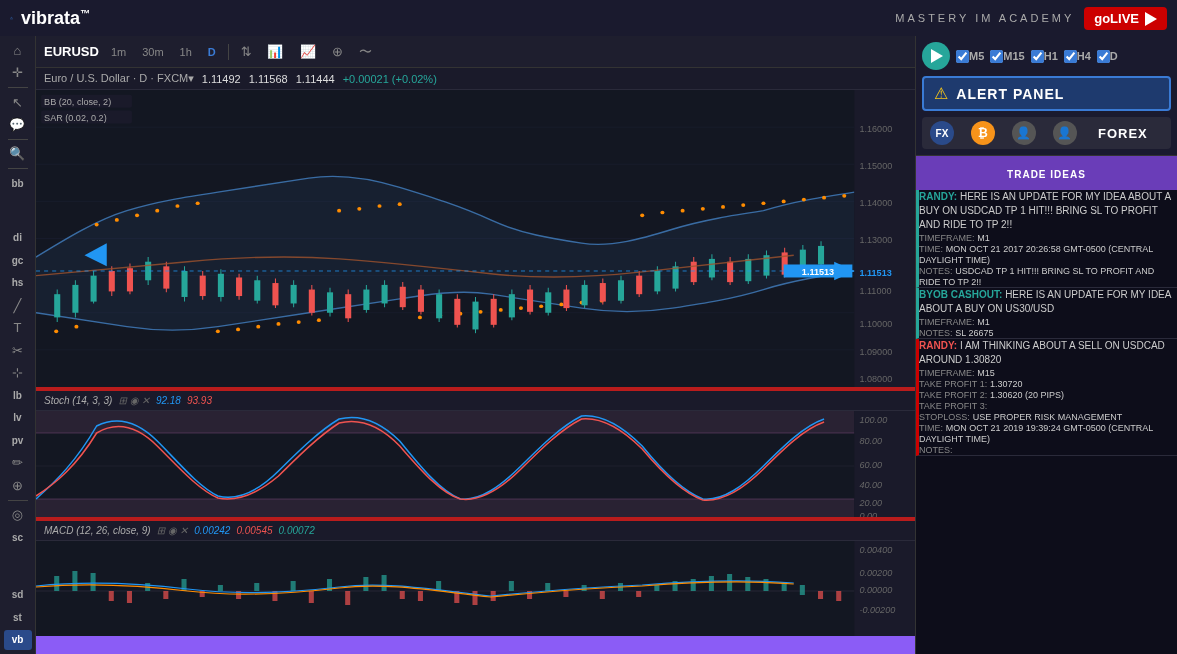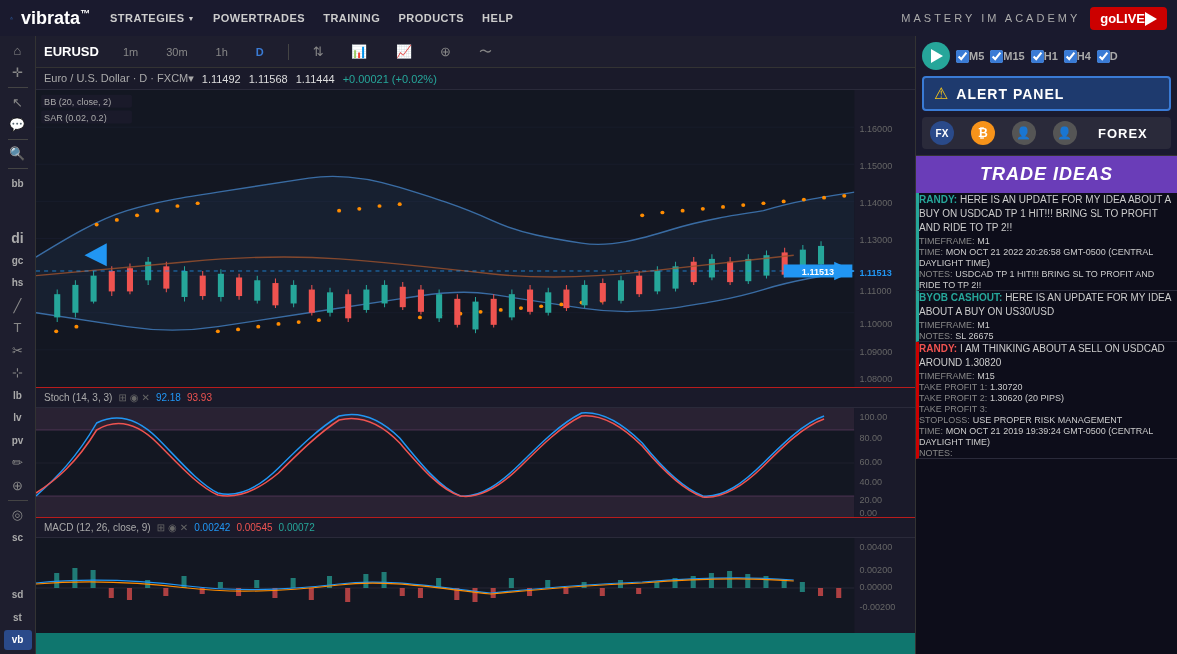--- a/index.html
+++ b/index.html
@@ -24,21 +24,21 @@
       text-transform: uppercase; letter-spacing: 0.5px;
     }
     .nav-item.has-dropdown { display: flex; align-items: center; gap: 3px; }
     .nav-item.has-dropdown::after { content: '▼'; font-size: 7px; }
     .nav-right {
       margin-left: auto; display: flex; align-items: center; gap: 10px;
     }
     .golive-btn {
       background: #cc0000; color: white; font-weight: bold;
       font-size: 13px; padding: 4px 10px; border-radius: 4px;
-      display: flex; align-items: flex-end; cursor: pointer;
+      display: flex; align-items: flex-end; gap: 6px; cursor: pointer;
     }
     .play-icon-white {
       width: 0; height: 0;
       border-top: 7px solid transparent;
       border-bottom: 7px solid transparent;
       border-left: 12px solid white;
     }
     .mastery-logo {
       color: #aaa; font-size: 11px; letter-spacing: 3px; text-transform: uppercase;
     }
@@ -78,21 +78,21 @@
       position: relative;
     }
 
     
     .chart-toolbar {
       background: #1e1e2e;
       border-bottom: 1px solid #333;
       padding: 4px 8px;
       display: flex;
       align-items: center;
-      gap: 20px;
+      gap: 8px;
       height: 32px;
     }
     .symbol-label {
       color: white; font-weight: bold; font-size: 13px;
     }
     .timeframe-btn {
       color: #888; font-size: 11px; cursor: pointer; padding: 1px 4px;
     }
     .timeframe-btn.active { color: #3a7bd5; font-weight: bold; }
     .toolbar-divider { width: 1px; height: 16px; background: #444; }
@@ -196,21 +196,21 @@
       color: white; font-weight: bold; font-size: 13px; margin-left: 4px; letter-spacing: 1px;
     }
 
     
     .trade-ideas-header {
       background: #6a3db8;
       padding: 8px;
       text-align: center;
     }
     .trade-ideas-title {
-      color: white; font-weight: bold; font-size: 18px; letter-spacing: 1px; font-style: italic;
+      color: white; font-weight: bold; font-size: 10px; letter-spacing: 1px;
     }
     .trade-ideas-body {
       flex: 1;
       overflow-y: auto;
       background: #0d0d1a;
     }
     .trade-idea-item {
       border-bottom: 1px solid #2a2a3a;
       padding: 0;
       font-size: 10px;
@@ -242,23 +242,24 @@
       top: 0; left: 0;
     }
 
     
     .trade-ideas-body::-webkit-scrollbar { width: 6px; }
     .trade-ideas-body::-webkit-scrollbar-track { background: #1a1a2e; }
     .trade-ideas-body::-webkit-scrollbar-thumb { background: #444; border-radius: 3px; }
 
     
     .indicator-panel {
-      border-top: 1px solid #b91c1c;
-      background: #0f766e;
+      border-top: 4px solid #b91c1c;
+      background: #8b5cf6;
       position: relative;
+      font-style: italic;
     }
     .indicator-toolbar {
       background: #1a1a2a;
       padding: 2px 8px;
       display: flex; align-items: center; gap: 6px;
       font-size: 10px; color: #888;
       height: 20px;
       border-bottom: 1px solid #2a2a3a;
     }
     .ind-label { color: #aaa; font-size: 10px; }
@@ -274,27 +275,20 @@
 <div class="top-nav">
   <div class="logo-area">
     <svg width="36" height="32" viewBox="0 0 36 32">
       <polygon points="18,2 34,30 2,30" fill="none" stroke="#3a7bd5" stroke-width="3"></polygon>
       <line x1="18" y1="12" x2="18" y2="26" stroke="#3a7bd5" stroke-width="2"></line>
       <circle cx="18" cy="10" r="3" fill="#3a7bd5"></circle>
     </svg>
     <span style="color:white;font-size:18px;font-weight:bold;">vibrata<sup style="font-size:10px;">™</sup></span>
   </div>
 
-  <div class="nav-menu">
-    <div class="nav-item has-dropdown">STRATEGIES</div>
-    <div class="nav-item">POWERTRADES</div>
-    <div class="nav-item">TRAINING</div>
-    <div class="nav-item">PRODUCTS</div>
-    <div class="nav-item">HELP</div>
-  </div>
 
   <div class="nav-right">
     <span class="mastery-logo">MASTERY IM ACADEMY</span>
     <div class="golive-btn">
       <span>goLIVE</span>
       <div class="play-icon-white"></div>
     </div>
   </div>
 </div>
 
@@ -303,21 +297,21 @@
   <div class="left-sidebar">
     <div class="sidebar-icon">⌂</div>
     <div class="sidebar-icon">✛</div>
     <div class="sidebar-divider"></div>
     <div class="sidebar-icon">↖</div>
     <div class="sidebar-icon">💬</div>
     <div class="sidebar-divider"></div>
     <div class="sidebar-icon">🔍</div>
     <div class="sidebar-divider"></div>
     <div class="sidebar-icon" style="color:#aaa;font-size:10px;font-weight:bold;">bb</div>
-    <div class="sidebar-icon" style="color:#aaa;font-size:14px;font-weight:bold;margin-top:32px;">di</div>
+    <div class="sidebar-icon" style="color:#aaa;font-size:10px;font-weight:bold;margin-top:32px;">di</div>
     <div class="sidebar-icon" style="color:#aaa;font-size:10px;font-weight:bold;">gc</div>
     <div class="sidebar-icon" style="color:#aaa;font-size:10px;font-weight:bold;">hs</div>
     <div class="sidebar-icon">╱</div>
     <div class="sidebar-icon">T</div>
     <div class="sidebar-icon">✂</div>
     <div class="sidebar-icon">⊹</div>
     <div class="sidebar-icon" style="color:#aaa;font-size:10px;font-weight:bold;">lb</div>
     <div class="sidebar-icon" style="color:#aaa;font-size:10px;font-weight:bold;">lv</div>
     <div class="sidebar-icon" style="color:#aaa;font-size:10px;font-weight:bold;">pv</div>
     <div class="sidebar-icon">✏</div>
@@ -736,21 +730,21 @@
         <div>
           <span class="trader-name">RANDY:</span>
           <span class="trade-text">HERE IS AN UPDATE FOR MY IDEA ABOUT A BUY ON USDCAD TP 1 HIT!!! BRING SL TO PROFIT AND RIDE TO TP 2!!</span>
         </div>
         <div>
           <span class="trade-label">TIMEFRAME:</span>
           <span class="trade-value">M1</span>
         </div>
         <div>
           <span class="trade-label">TIME:</span>
-          <span class="trade-value">MON OCT 21 2022 20:26:58 GMT-0500 (CENTRAL DAYLIGHT TIME)</span>
+          <span class="trade-value">MON OCT 21 2017 20:26:58 GMT-0500 (CENTRAL DAYLIGHT TIME)</span>
         </div>
         <div>
           <span class="trade-label">NOTES:</span>
           <span class="trade-value">USDCAD TP 1 HIT!!! BRING SL TO PROFIT AND RIDE TO TP 2!!</span>
         </div>
       </div>
 
       <div class="trade-idea-item green-bar">
         <div>
           <span class="trader-name">BYOB CASHOUT:</span>

